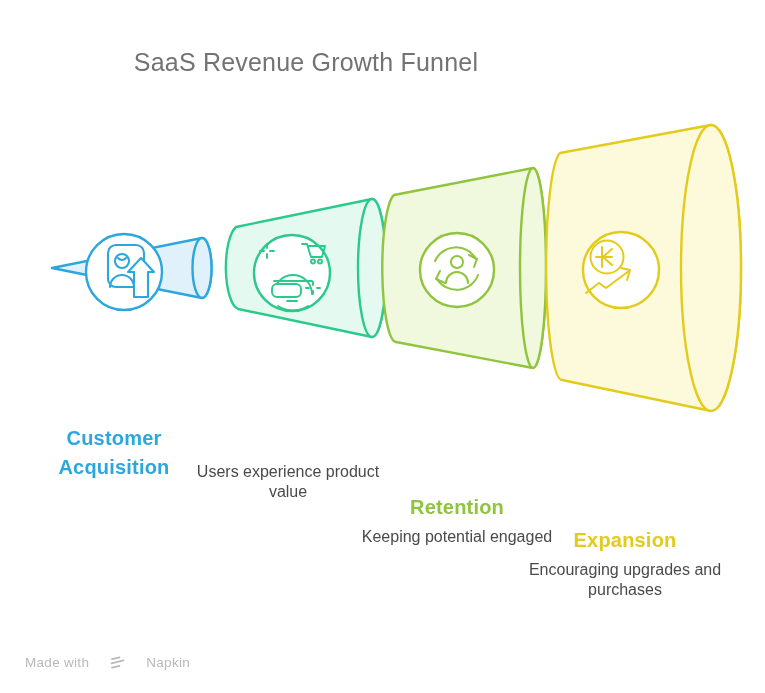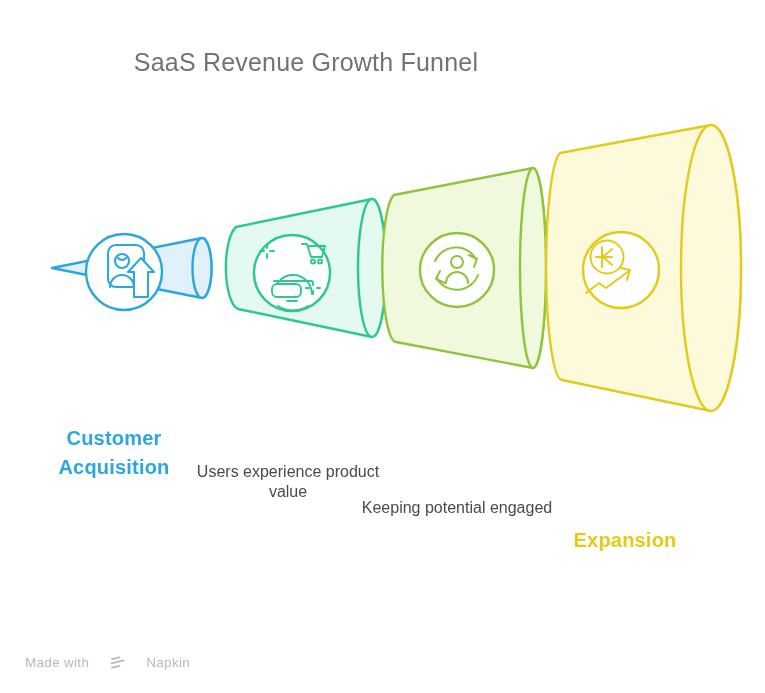--- a/index.html
+++ b/index.html
@@ -104,25 +104,27 @@
 
 <div class="stage-label lbl-1">
   <h2 class="c-blue">Customer Acquisition</h2>
 </div>
 
 <div class="stage-label lbl-2">
   <p>Users experience product value</p>
 </div>
 
 <div class="stage-label lbl-3">
+  <h2 class="c-lime">Retention</h2>
   <p>Keeping potential engaged</p>
 </div>
 
 <div class="stage-label lbl-4">
   <h2 class="c-yellow">Expansion</h2>
+  <p>Encouraging upgrades and purchases</p>
 </div>
 
 <div class="watermark">
   <span>Made with</span>
   <svg width="15" height="14" viewBox="0 0 15 14">
     <g stroke="#b9b9b9" stroke-width="1.7" stroke-linecap="round" fill="none">
       <path d="M2,3.2 L9.5,1.4"></path>
       <path d="M1.5,7.4 L13.5,4.4"></path>
       <path d="M2,11.6 L9.5,9.8"></path>
     </g>

